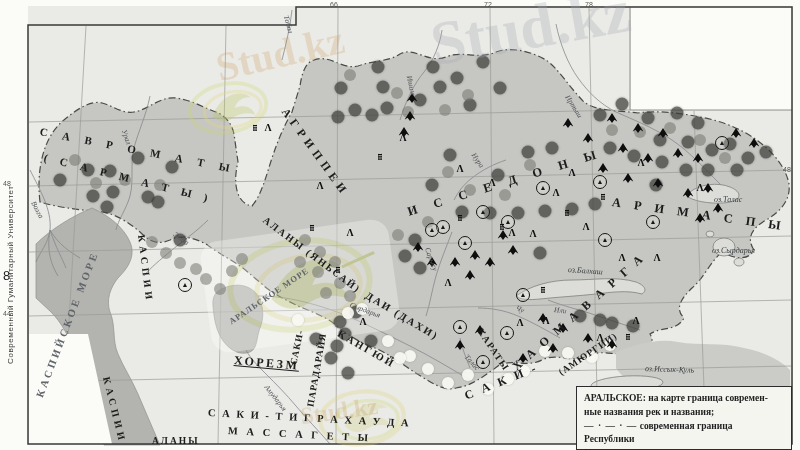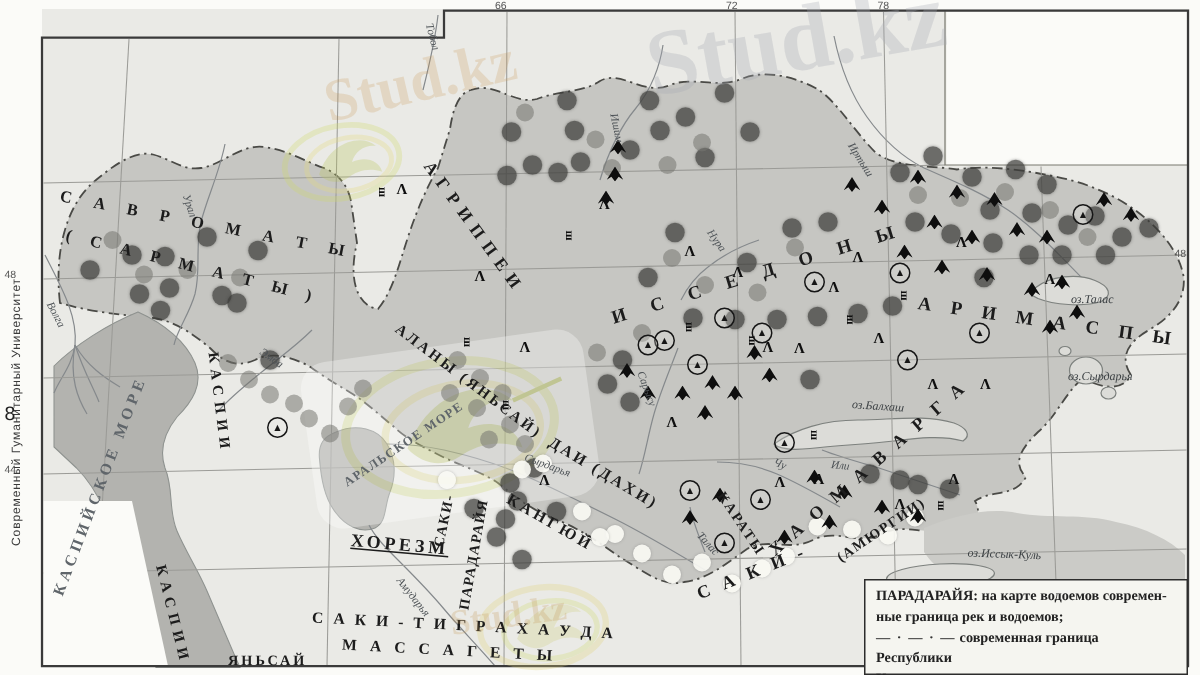--- a/index.html
+++ b/index.html
@@ -341,21 +341,21 @@
       <div class="lbl tribe" style="left: 338px; top: 328px; font-size: 10.5px; letter-spacing: 2.5px; transform: rotate(30deg);">КАНГЮЙ</div>
       <div class="lbl tribe" style="left: 294px; top: 360px; font-size: 9.5px; letter-spacing: 1px; transform: rotate(-78deg);">САКИ-</div>
       <div class="lbl tribe" style="left: 311px; top: 402px; font-size: 9.5px; letter-spacing: 1px; transform: rotate(-80deg);">ПАРАДАРАЙЯ</div>
       <div class="lbl tribe u" style="left: 234px; top: 354px; font-size: 12px; letter-spacing: 2.5px; transform: rotate(5deg);">ХОРЕЗМ</div>
       <div class="lbl tribe" style="left: 465px; top: 390px; font-size: 12px; letter-spacing: 3px; transform: rotate(-22deg);">С А К И -</div>
       <div class="lbl tribe" style="left: 514px; top: 362px; font-size: 12px; letter-spacing: 3px; transform: rotate(-41deg);">Х А О М А В А Р Г А</div>
       <div class="lbl tribe" style="left: 560px; top: 369px; font-size: 9.5px; letter-spacing: 1px; transform: rotate(-34deg);">(АМЮРГИИ)</div>
       <div class="lbl tribe" style="left: 479px; top: 325px; font-size: 9.5px; letter-spacing: 1.5px; transform: rotate(56deg);">КАРАТЫ</div>
       <div class="lbl tribe" style="left: 208px; top: 408px; font-size: 10.5px; letter-spacing: 2px; transform: rotate(3deg);">С А К И - Т И Г Р А Х А У Д А</div>
       <div class="lbl tribe" style="left: 228px; top: 426px; font-size: 10.5px; letter-spacing: 3px; transform: rotate(3deg);">М А С С А Г Е Т Ы</div>
-      <div class="lbl tribe" style="left: 152px; top: 437px; font-size: 9.5px; letter-spacing: 2px;">ЯНЬСАЙ</div>
+      <div class="lbl tribe" style="left: 152px; top: 437px; font-size: 9.5px; letter-spacing: 2px;">АЛАНЫ</div>
       <div class="lbl sea" style="left: 40px; top: 392px; font-size: 10.5px; letter-spacing: 3px; transform: rotate(-69deg);">КАСПИЙСКОЕ МОРЕ</div>
       <div class="lbl sea" style="left: 230px; top: 318px; font-size: 8.5px; letter-spacing: 1px; transform: rotate(-34deg);">АРАЛЬСКОЕ МОРЕ</div>
       <div class="lbl river" style="left: 33px; top: 198px; font-size: 7.5px; transform: rotate(62deg);">Волга</div>
       <div class="lbl river" style="left: 124px; top: 126px; font-size: 7.5px; transform: rotate(72deg);">Урал</div>
       <div class="lbl river" style="left: 174px; top: 230px; font-size: 7.5px; transform: rotate(35deg);">Эмба</div>
       <div class="lbl river" style="left: 286px; top: 12px; font-size: 7.5px; transform: rotate(75deg);">Тобол</div>
       <div class="lbl river" style="left: 409px; top: 72px; font-size: 7.5px; transform: rotate(78deg);">Ишим</div>
       <div class="lbl river" style="left: 567px; top: 92px; font-size: 7.5px; transform: rotate(58deg);">Иртыш</div>
       <div class="lbl river" style="left: 473px; top: 150px; font-size: 7.5px; transform: rotate(55deg);">Нура</div>
       <div class="lbl river" style="left: 427px; top: 244px; font-size: 7.5px; transform: rotate(70deg);">Сарысу</div>
@@ -378,23 +378,23 @@
 
   <div class="ghost" id="ghost-big">Stud.kz</div>
   <div class="ghost" id="ghost-mid">Stud.kz</div>
   <div class="ghost" id="ghost-low">Stud.kz</div>
 
   <div id="margin-col">Современный Гуманитарный Университет</div>
   <div id="page-num">8</div>
 
   <div id="legend">
     <div>
-      <b>ПАРАДАРАЙЯ:</b>
-      <span>на карте водоемов современ-</span><br>
-      <span>ные граница рек и водоемов;</span>
+      <b>АРАЛЬСКОЕ:</b>
+      <span>на карте граница современ-</span><br>
+      <span>ные названия рек и названия;</span>
     </div>
     <div>
       <span class="dd">— · — · —</span>
       <span>современная граница Республики</span><br>
       <span>Казахстан</span>
     </div>
   </div>
 
 </div>
 

